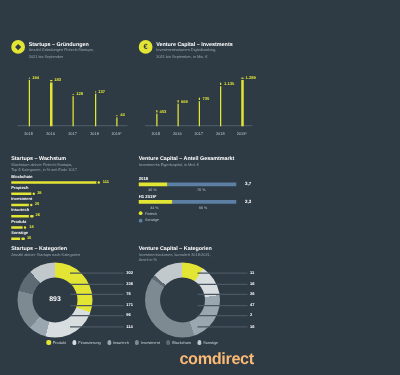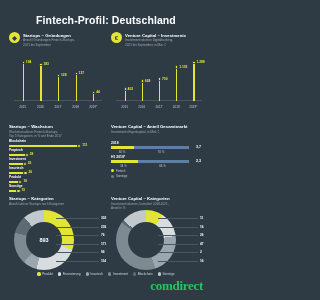--- a/index.html
+++ b/index.html
@@ -81,29 +81,28 @@
   .flegend {
     position: absolute; left: 0; top: 272px; width: 212px;
     display: flex; justify-content: center; align-items: center; gap: 5px;
   }
   .fl-item { display: flex; align-items: center; gap: 1.6px; }
   .fl-item i { width: 3.2px; height: 3.2px; border-radius: 50%; display: block; }
   .fl-item span { color: #ced6db; font-size: 3.1px; white-space: nowrap; }
 
   .brand {
     position: absolute; right: 9px; bottom: 6px;
-    color: #22c55e; font-size: 13px; font-weight: bold; letter-spacing: -.3px; font-family: Liberation Serif, serif;
+    color: #fdba74; font-size: 13px; font-weight: bold; letter-spacing: -.3px;
   }
 </style>
 </head>
 <body>
 
 <div class="page">
 
-  <div class="title">Fintech-Profil: Deutschland</div>
 
   <div class="sec" style="left:9px; top:32px; width:92px;">
     <div class="sec-head">
       <div class="badge">◆</div>
       <div class="sec-txt">
         <div class="sec-t">Startups – Gründungen</div>
         <div class="sec-s" style="white-space:pre-line">Anzahl Gründungen Fintech-Startups,
 2021 bis September</div>
       </div>
     </div>

